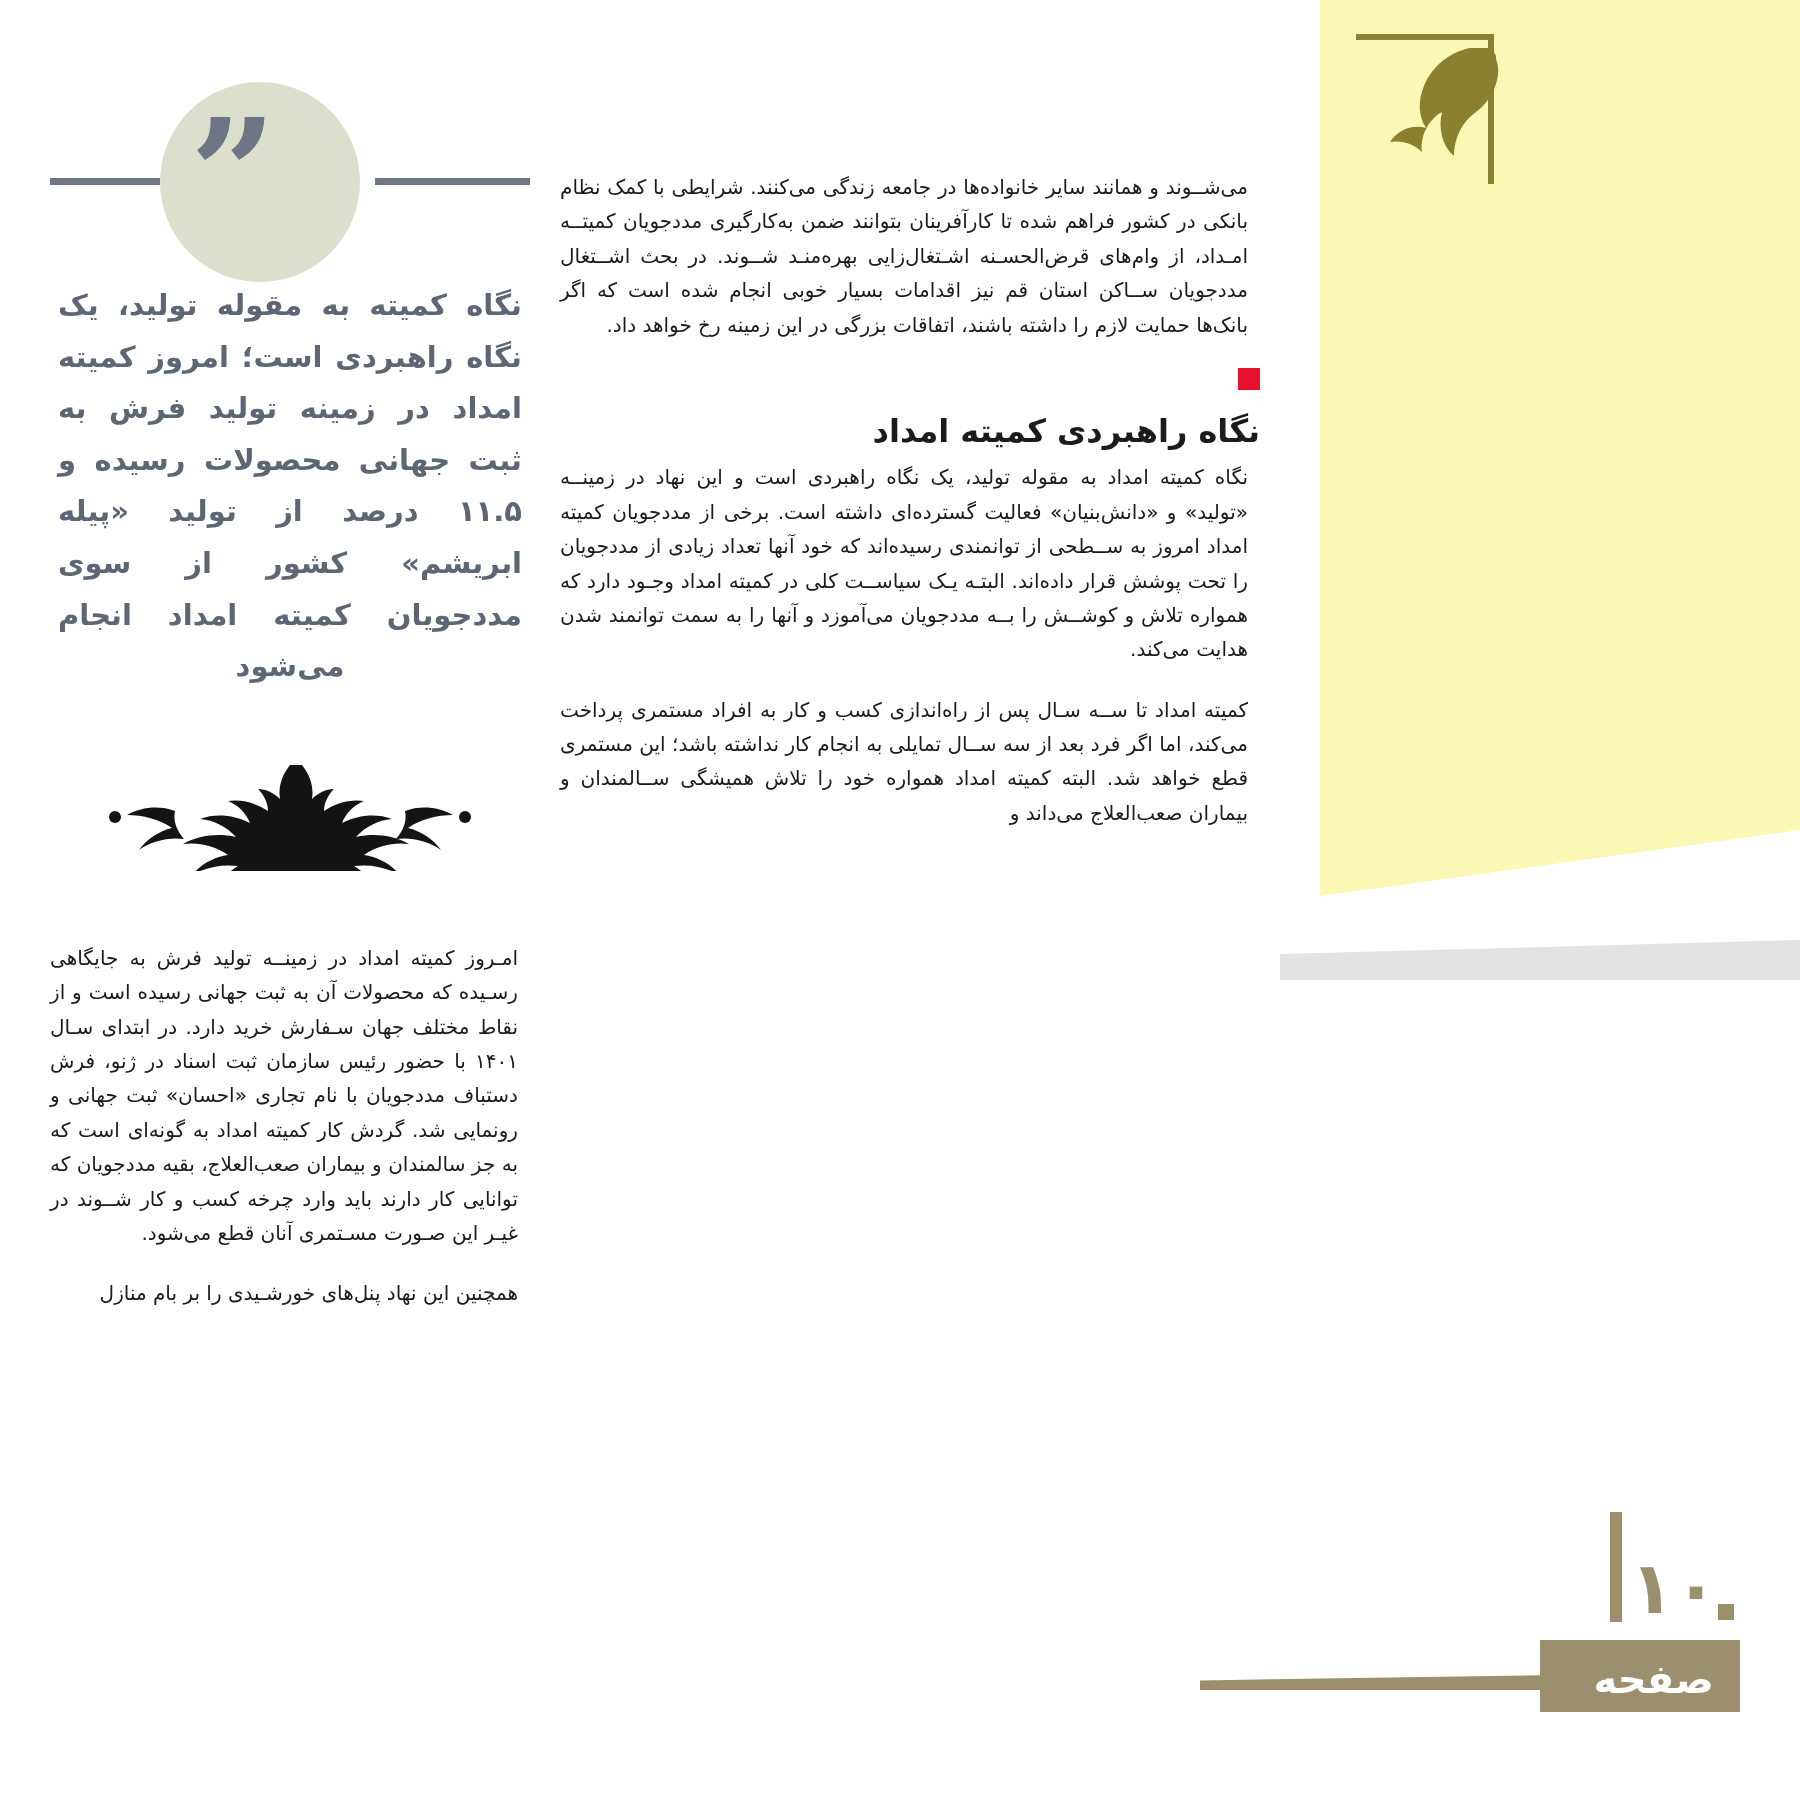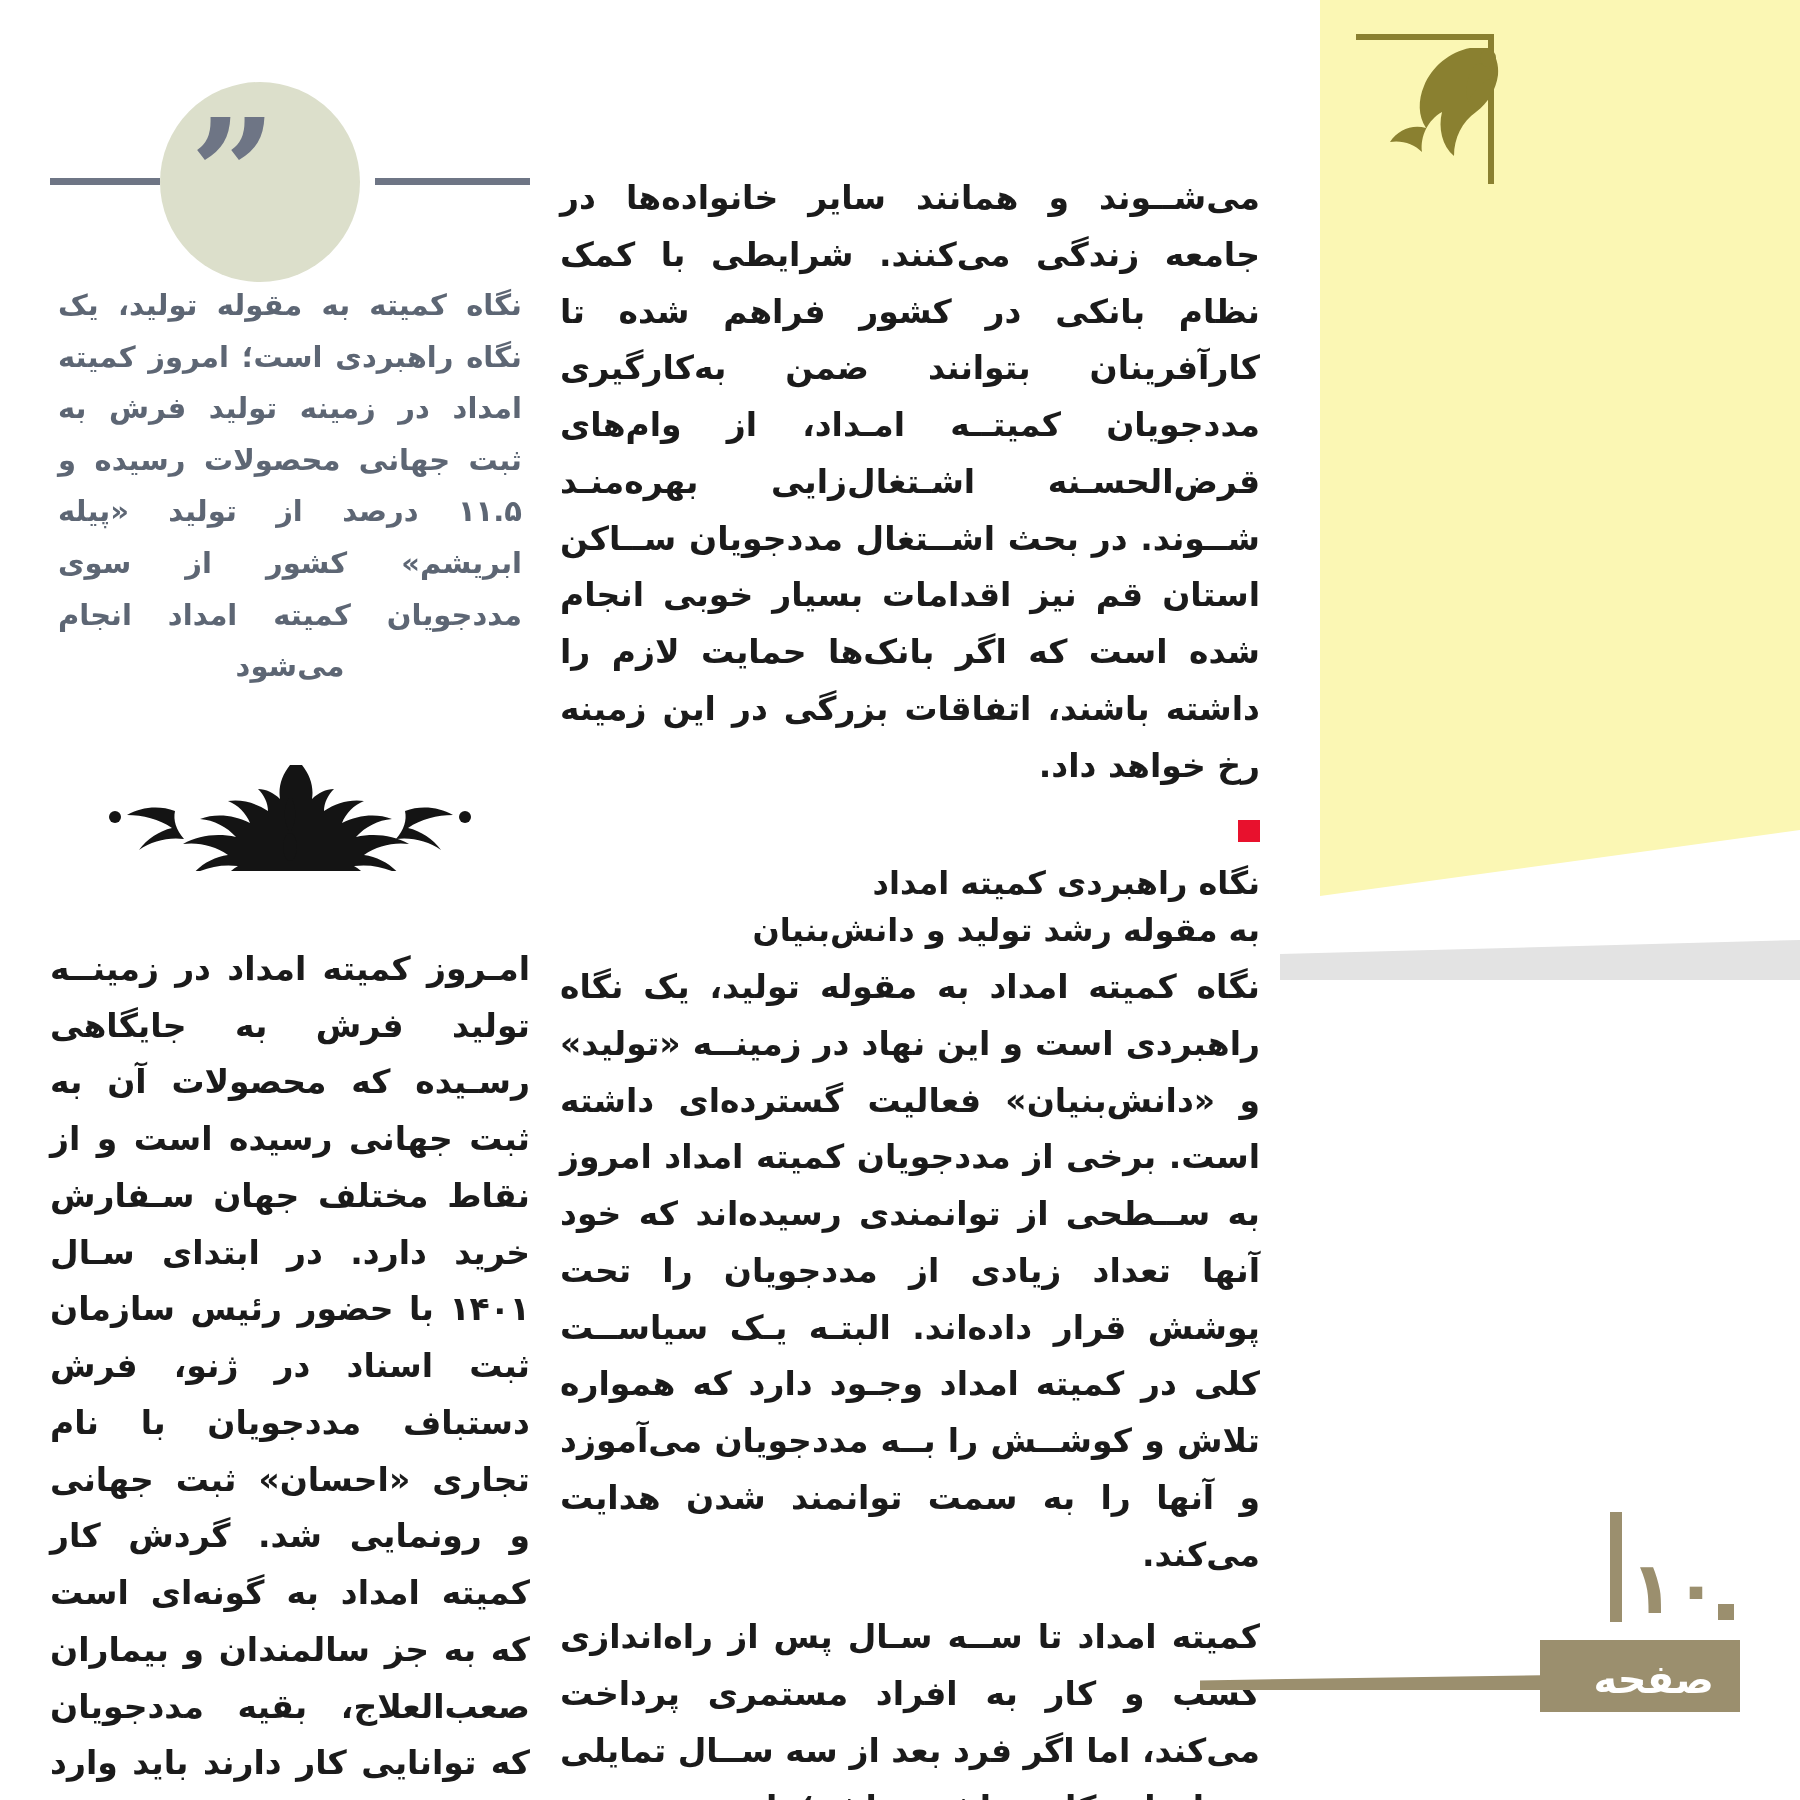--- a/index.html
+++ b/index.html
@@ -63,26 +63,26 @@
   }
   .col-left{
     position:absolute;
     top:60px;right:1270px;
     width:480px;
     z-index:6;
   }
 
   
   p.body{
-    margin:0 0 26px 0;
-    font-size:33px;
+    margin:0 12px 26px 0;
+    font-size:20px;
     line-height:1.72;
     color:#1b1b1b;
     text-align:justify;
-    font-weight:700;
+    font-weight:400;
     letter-spacing:0;
   }
   p.body.last{margin-bottom:0;}
 
   
   .marker{
     width:22px;height:22px;
     background:#e8112d;
     margin:10px 0 18px 0;
     margin-right:0;
@@ -221,21 +221,20 @@
   </div>
 
   <div class="col-right">
 
     <p class="body">می‌شــوند و همانند سایر خانواده‌ها در جامعه زندگی می‌کنند. شرایطی با کمک نظام بانکی در کشور فراهم شده تا کارآفرینان بتوانند ضمن به‌کارگیری مددجویان کمیتــه امـداد، از وام‌های قرض‌الحسـنه اشـتغال‌زایی بهره‌منـد شــوند. در بحث اشــتغال مددجویان ســاکن استان قم نیز اقدامات بسیار خوبی انجام شده است که اگر بانک‌ها حمایت لازم را داشته باشند، اتفاقات بزرگی در این زمینه رخ خواهد داد.</p>
 
     <div class="marker"></div>
 
     <h2 class="section-title">
       <span>نگاه راهبردی کمیته امداد</span>
-      <span>به مقوله رشد تولید و دانش‌بنیان</span>
     </h2>
 
     <p class="body">نگاه کمیته امداد به مقوله تولید، یک نگاه راهبردی است و این نهاد در زمینــه «تولید» و «دانش‌بنیان» فعالیت گسترده‌ای داشته است. برخی از مددجویان کمیته امداد امروز به ســطحی از توانمندی رسیده‌اند که خود آنها تعداد زیادی از مددجویان را تحت پوشش قرار داده‌اند. البتـه یـک سیاســت کلی در کمیته امداد وجـود دارد که همواره تلاش و کوشــش را بــه مددجویان می‌آموزد و آنها را به سمت توانمند شدن هدایت می‌کند.</p>
     <p class="body last">کمیته امداد تا ســه سـال پس از راه‌اندازی کسب و کار به افراد مستمری پرداخت می‌کند، اما اگر فرد بعد از سه ســال تمایلی به انجام کار نداشته باشد؛ این مستمری قطع خواهد شد. البته کمیته امداد همواره خود را تلاش همیشگی ســالمندان و بیماران صعب‌العلاج می‌داند و</p>
   </div>
 
   <div class="col-left">
 
     <div class="quote-mark-wrap">
       <div class="quote-rule-right"></div>

